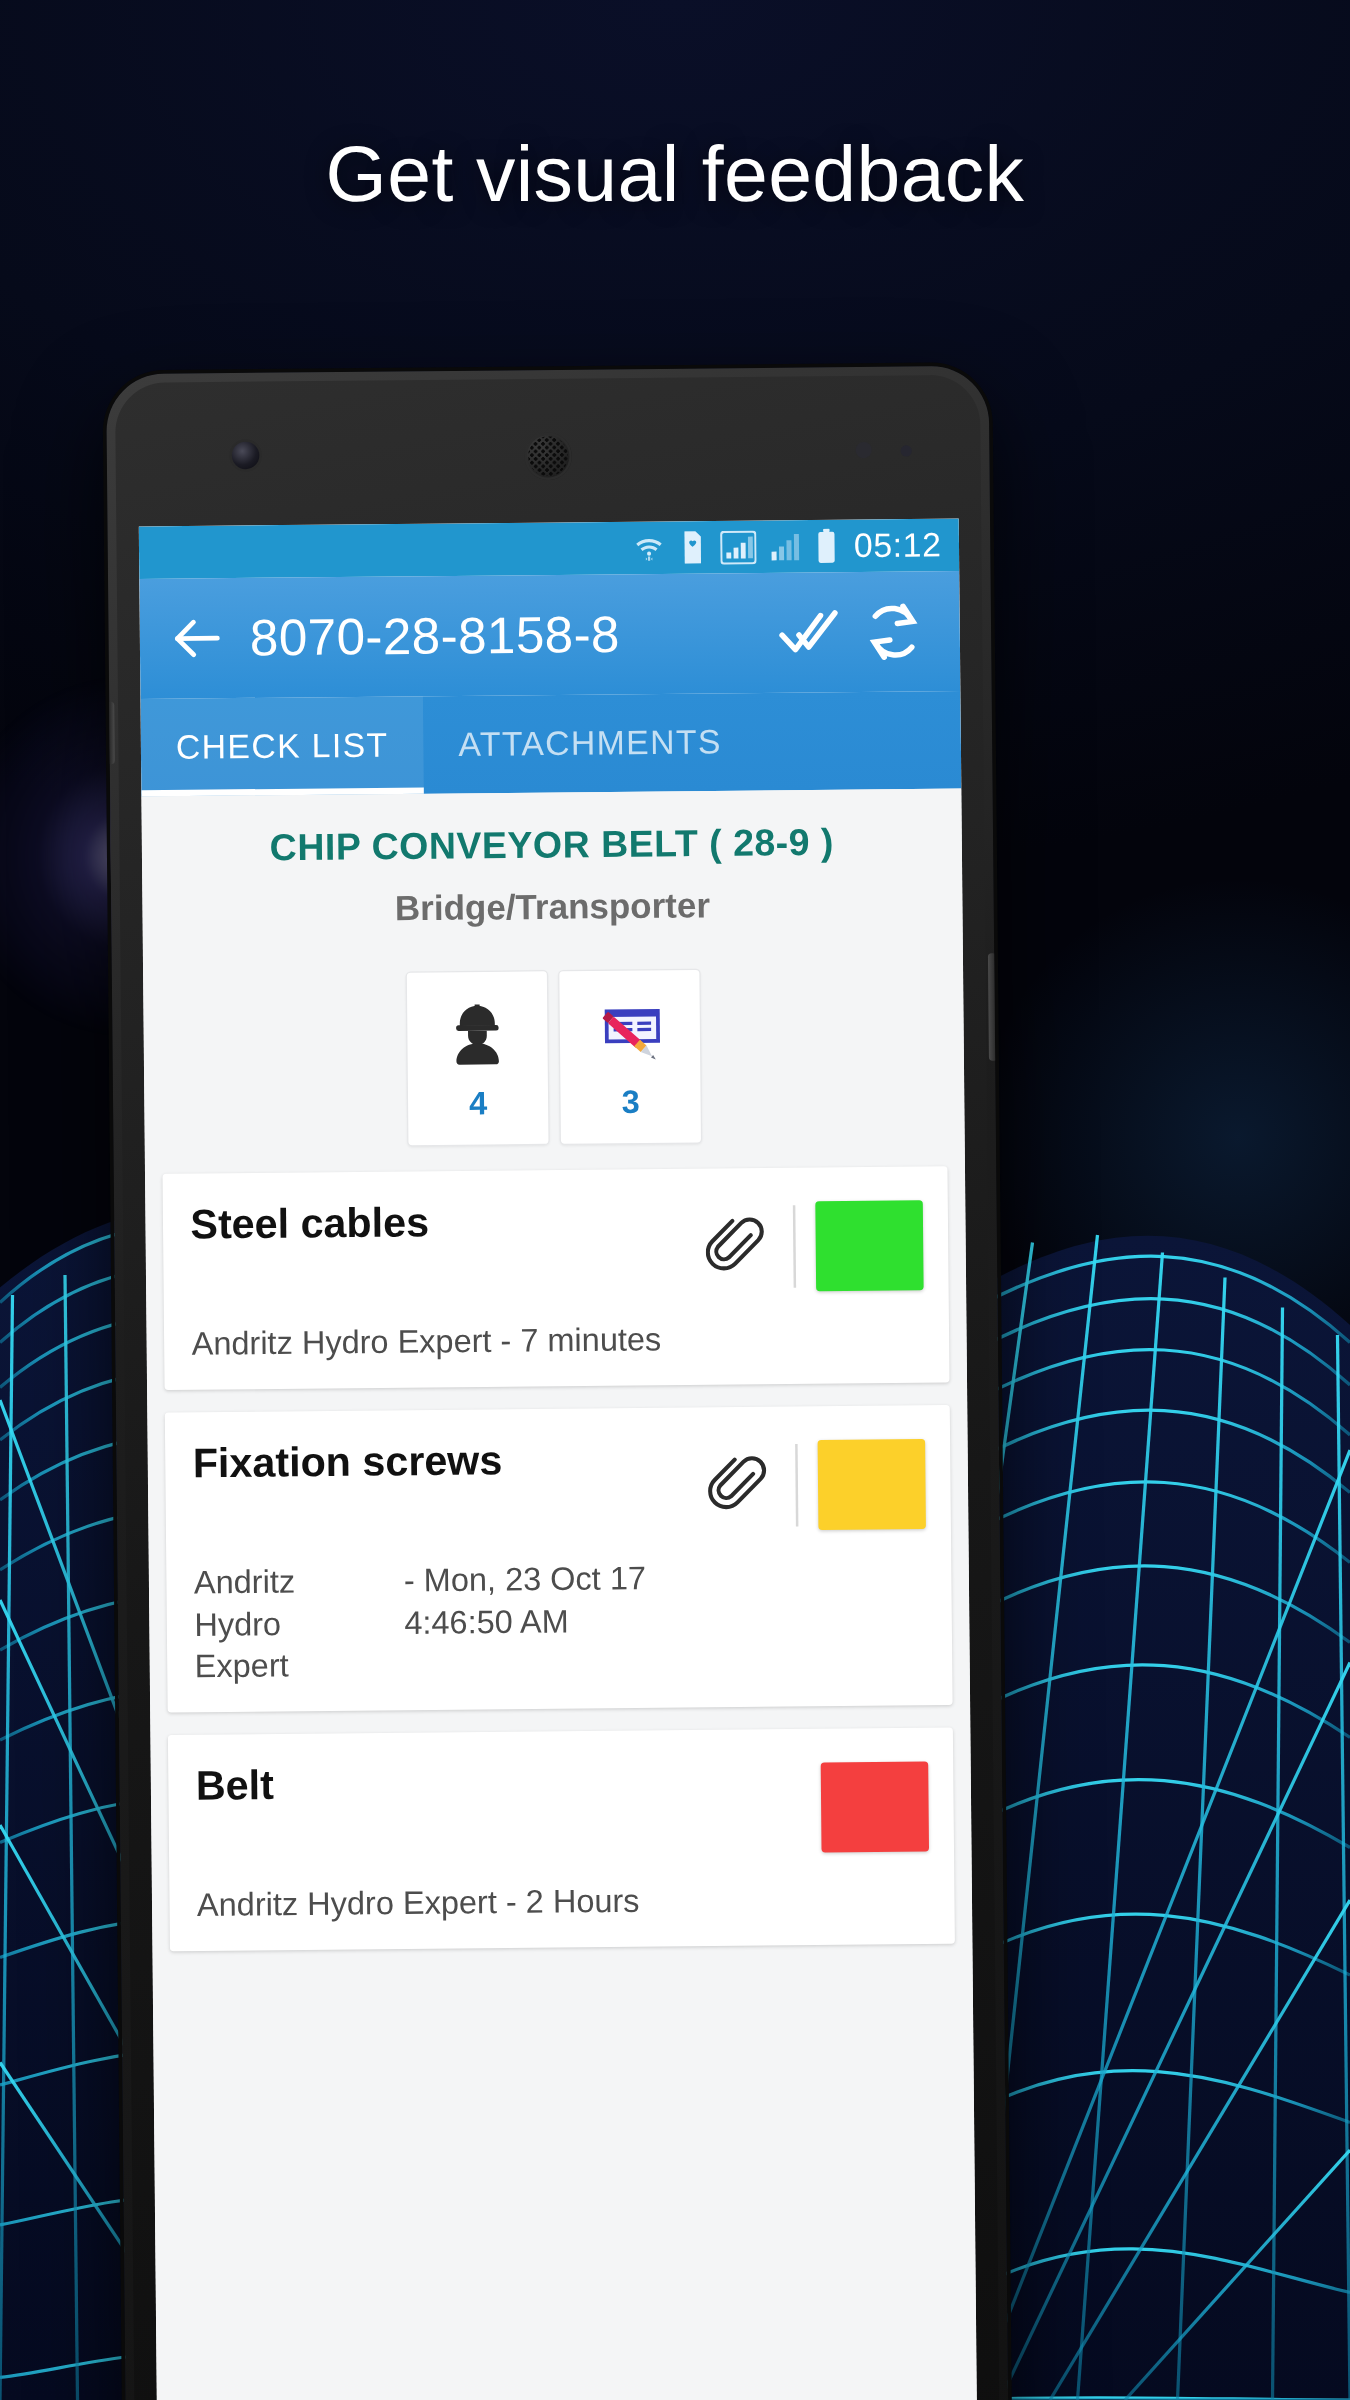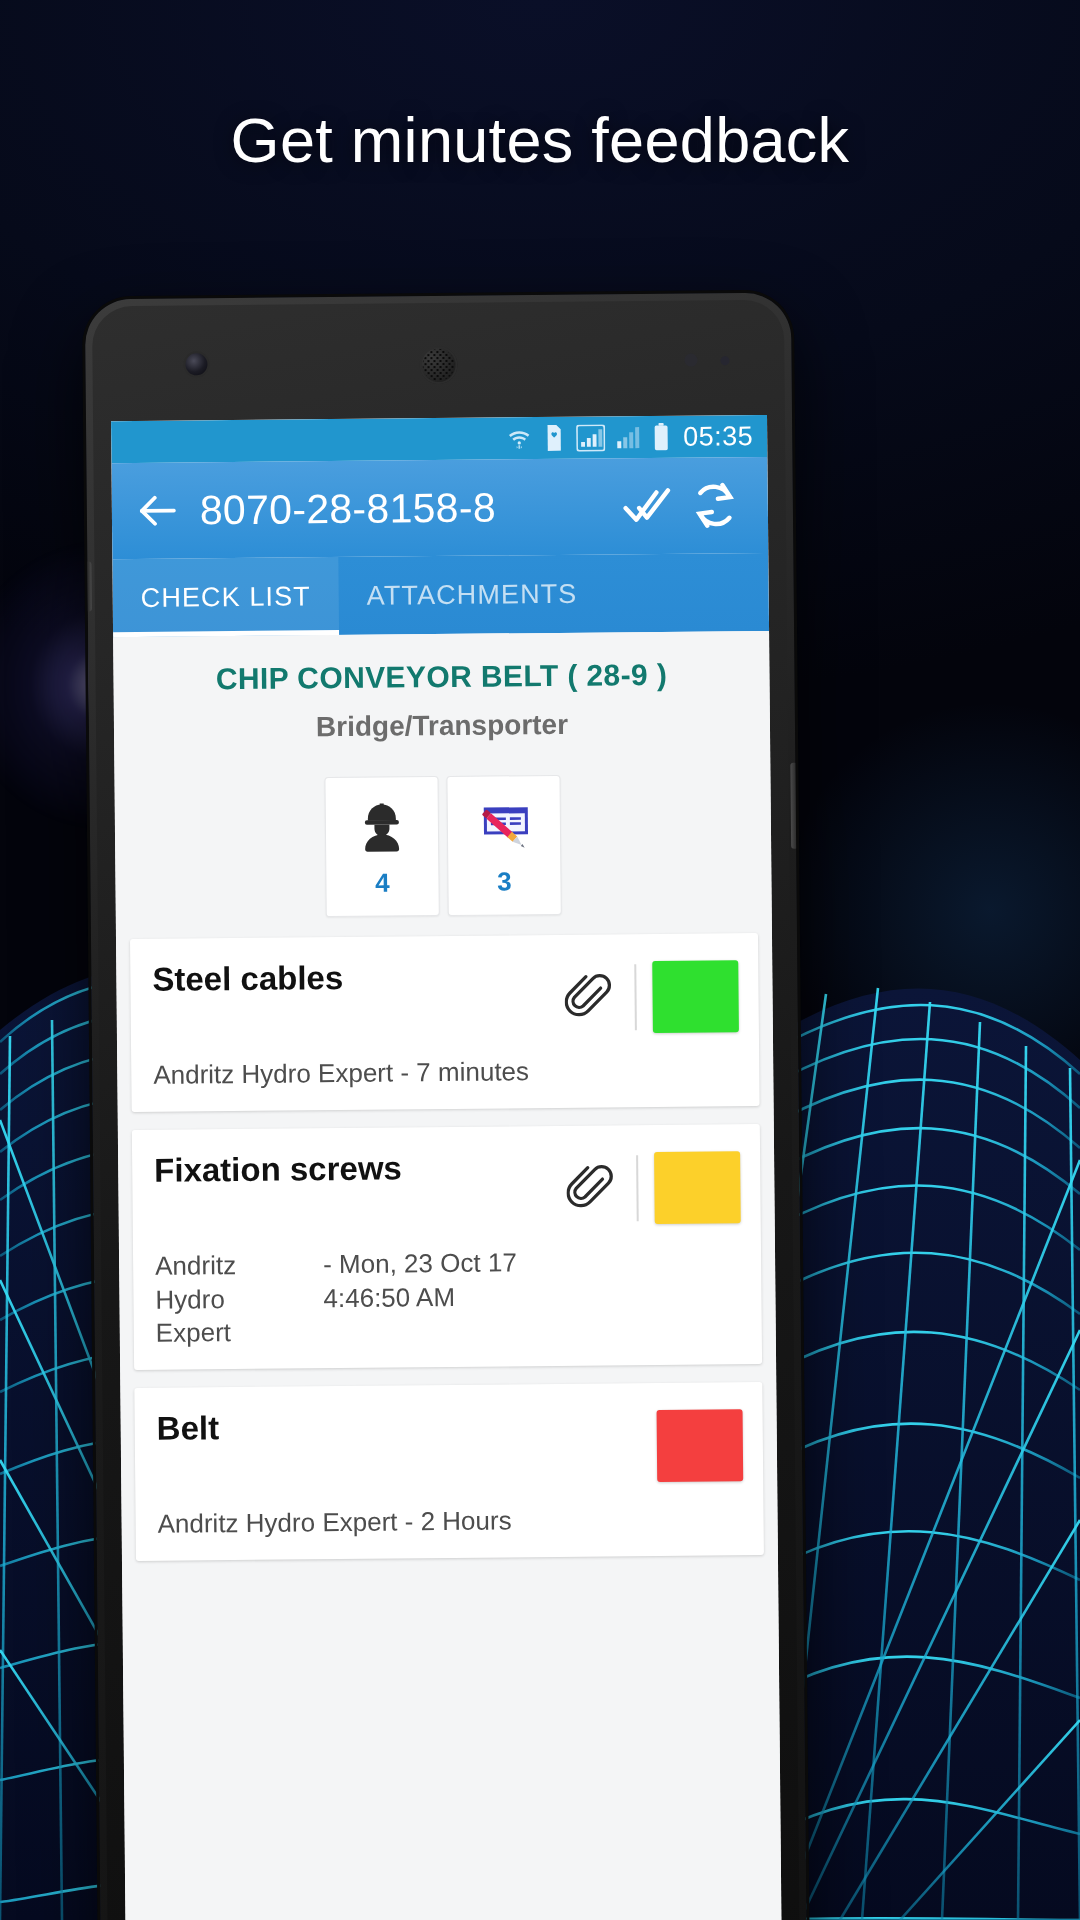--- a/index.html
+++ b/index.html
@@ -391,21 +391,21 @@
         <path d="M826,134 L700,1040"></path>
         <path d="M772,190 L760,1060"></path>
         <path d="M1080,300 L780,1060"></path>
         <path d="M1080,470 L800,1060"></path>
         <path d="M1080,660 L840,1060"></path>
         <path d="M1080,860 L900,1060"></path>
       </g>
     </svg>
   </div>
 
-  <div class="headline">Get minutes feedback</div>
+  <div class="headline">Get visual feedback</div>
 
   <div class="phone">
     <div class="phone-inner-edge"></div>
     <div class="bezel-top">
       <div class="cam"></div>
       <div class="speaker"></div>
       <div class="sensor-a"></div>
       <div class="sensor-b"></div>
     </div>
     <div class="power-btn"></div>
@@ -451,21 +451,21 @@
               <rect x="19" y="2" width="4" height="21" opacity="0.45"></rect>
             </g>
           </svg>
         </span>
         <span class="sb-icon">
           <svg width="16" height="28" viewBox="0 0 14 26" fill="#dff0fc">
             <rect x="4.6" y="0" width="4.8" height="2.6" rx="0.8"></rect>
             <rect x="1" y="2.4" width="12" height="23" rx="1.6"></rect>
           </svg>
         </span>
-        <span class="sb-time">05:35</span>
+        <span class="sb-time">05:12</span>
       </div>
 
       <div class="toolbar">
         <span class="back-arrow">
           <svg width="48" height="48" viewBox="0 0 24 24" fill="none" stroke="#ffffff" stroke-width="1.9" stroke-linecap="round" stroke-linejoin="round">
             <line x1="20" y1="12" x2="4" y2="12"></line>
             <polyline points="10.5,5.5 4,12 10.5,18.5"></polyline>
           </svg>
         </span>
         <span class="tb-title">8070-28-8158-8</span>

